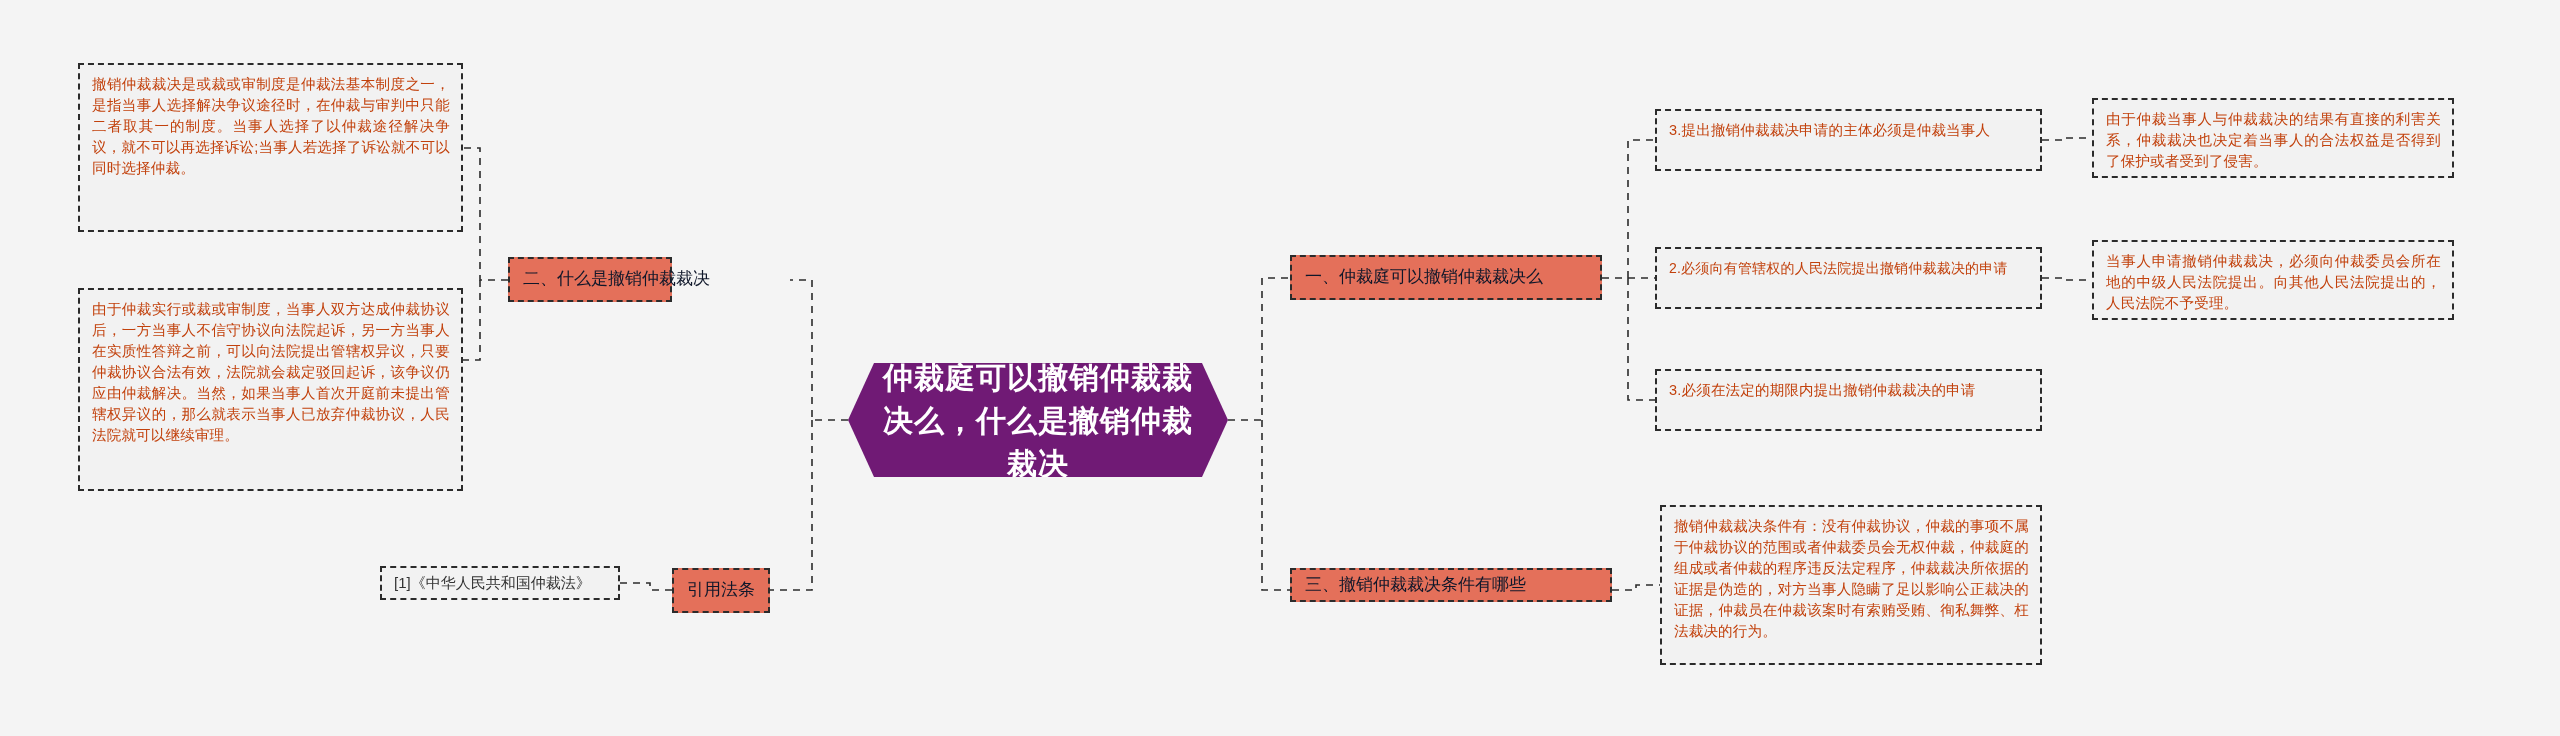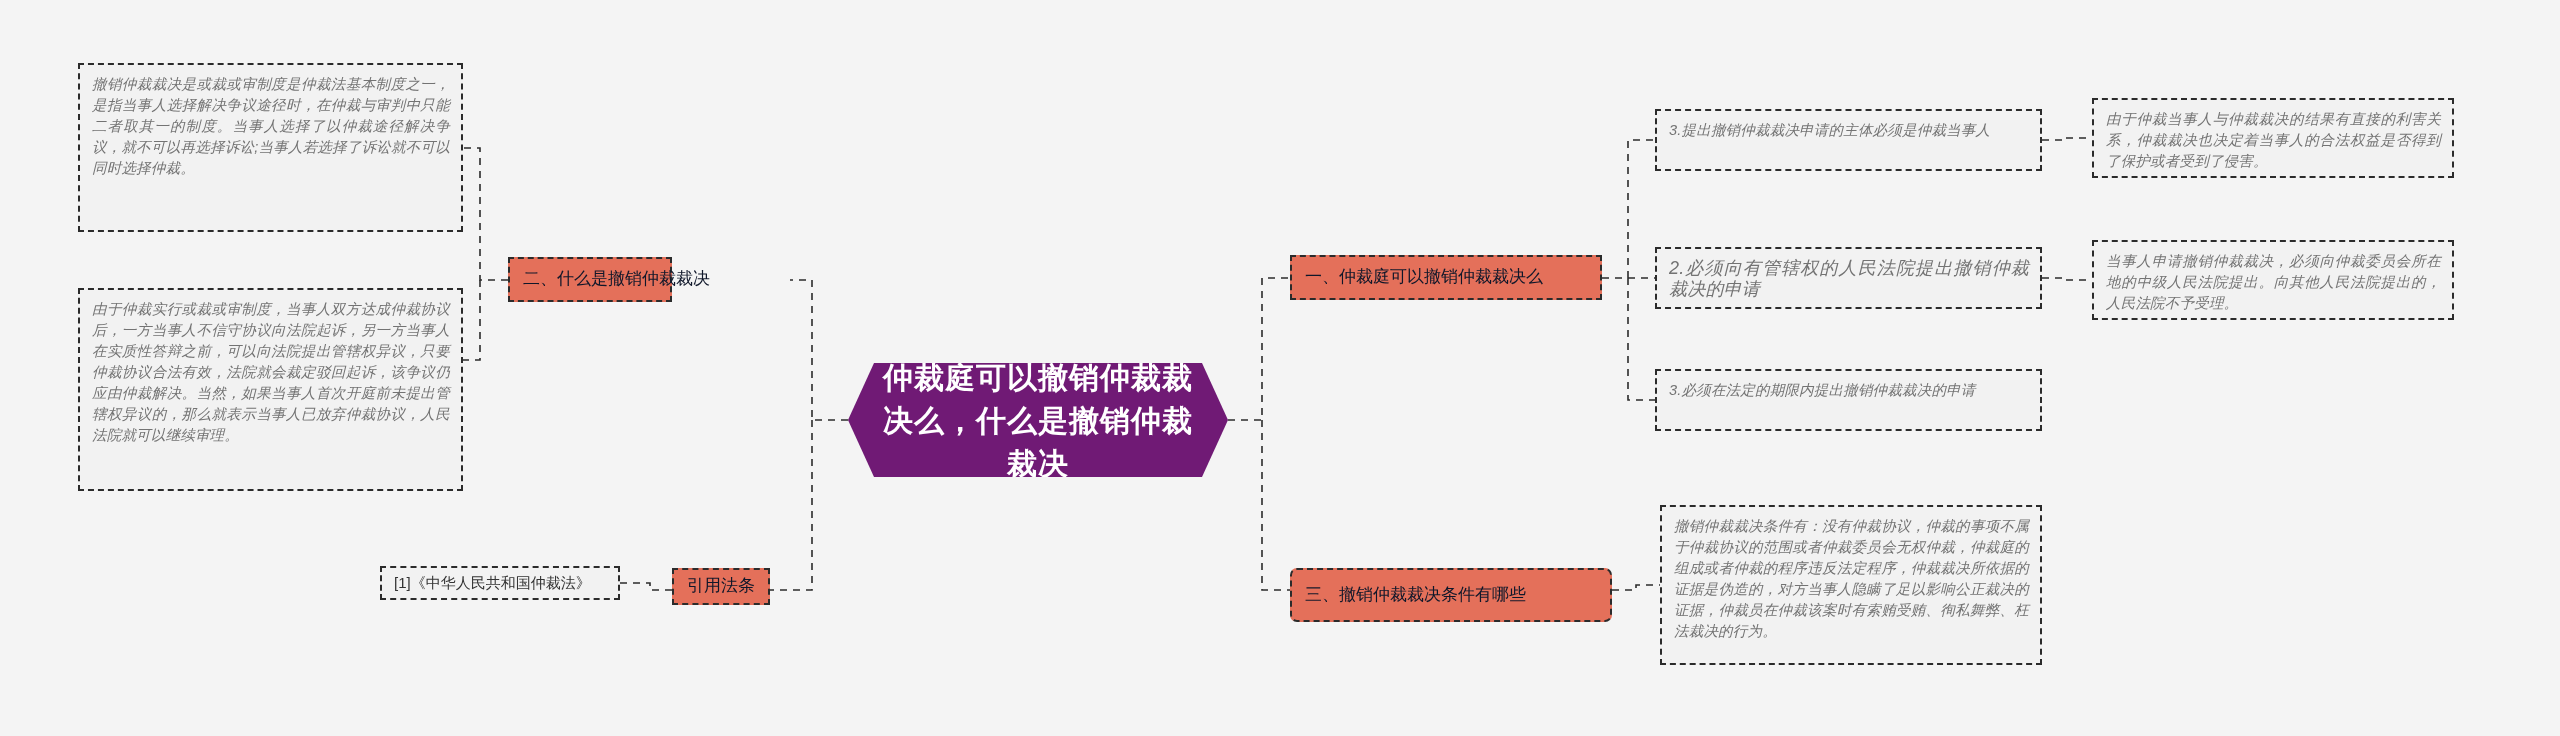--- a/index.html
+++ b/index.html
@@ -11,27 +11,26 @@
     position:relative;
   }
   #canvas{position:absolute;inset:0;}
   svg.links{position:absolute;left:0;top:0;width:2560px;height:736px;pointer-events:none;}
   .node{position:absolute;box-sizing:border-box;}
 
   
   .leaf{
     border:2px dashed #2b2b2b;
     background:#f2f2f2;
-    color:#737373;
+    color:#c2410c;
     font-size:18.5px;
     line-height:27px;
     padding:9px 11px 10px 12px;
     letter-spacing:0.2px;
     text-align:justify;
-    font-style:italic;
   }
   
   .topic{
     border:2px dashed #2b2b2b;
     background:#e4705a;
     color:#0f172a;
     font-size:22px;
     line-height:30px;
     padding:7px 13px 8px 13px;
     white-space:nowrap;
@@ -93,49 +92,49 @@
   </svg>
 
   <div class="node center" style="left:848px;top:363px;width:380px;height:114px;">
     <span>仲裁庭可以撤销仲裁裁决么，什么是撤销仲裁裁决</span>
   </div>
 
   <div class="node topic" style="left:508px;top:257px;width:164px;height:45px;font-size:17px;">
     <span>二、什么是撤销仲裁裁决</span>
   </div>
 
-  <div class="node topic" style="left:672px;top:568px;width:98px;height:37px;font-size:17px;justify-content:center;">
+  <div class="node topic" style="left:672px;top:568px;width:98px;height:45px;font-size:17px;justify-content:center;">
     <span>引用法条</span>
   </div>
 
   <div class="node leaf" style="left:78px;top:63px;width:385px;height:169px;font-size:14.5px;line-height:21px;">
     <span>撤销仲裁裁决是或裁或审制度是仲裁法基本制度之一，是指当事人选择解决争议途径时，在仲裁与审判中只能二者取其一的制度。当事人选择了以仲裁途径解决争议，就不可以再选择诉讼;当事人若选择了诉讼就不可以同时选择仲裁。</span>
   </div>
 
   <div class="node leaf" style="left:78px;top:288px;width:385px;height:203px;font-size:14.5px;line-height:21px;">
     <span>由于仲裁实行或裁或审制度，当事人双方达成仲裁协议后，一方当事人不信守协议向法院起诉，另一方当事人在实质性答辩之前，可以向法院提出管辖权异议，只要仲裁协议合法有效，法院就会裁定驳回起诉，该争议仍应由仲裁解决。当然，如果当事人首次开庭前未提出管辖权异议的，那么就表示当事人已放弃仲裁协议，人民法院就可以继续审理。</span>
   </div>
 
   <div class="node cite" style="left:380px;top:566px;width:240px;height:34px;font-size:15px;">
     <span>[1]《中华人民共和国仲裁法》</span>
   </div>
 
   <div class="node topic" style="left:1290px;top:255px;width:312px;height:45px;font-size:17px;">
     <span>一、仲裁庭可以撤销仲裁裁决么</span>
   </div>
 
-  <div class="node topic" style="left:1290px;top:568px;width:322px;height:54px;font-size:17px;border-radius:7px;">
+  <div class="node topic" style="left:1290px;top:568px;width:322px;height:34px;font-size:17px;">
     <span>三、撤销仲裁裁决条件有哪些</span>
   </div>
 
   <div class="node leaf" style="left:1655px;top:109px;width:387px;height:62px;font-size:14.5px;line-height:21px;">
     <span>3.提出撤销仲裁裁决申请的主体必须是仲裁当事人</span>
   </div>
 
-  <div class="node leaf" style="left:1655px;top:247px;width:387px;height:62px;font-size:18px;line-height:21px;">
+  <div class="node leaf" style="left:1655px;top:247px;width:387px;height:62px;font-size:14px;line-height:21px;">
     <span>2.必须向有管辖权的人民法院提出撤销仲裁裁决的申请</span>
   </div>
 
   <div class="node leaf" style="left:1655px;top:369px;width:387px;height:62px;font-size:14.5px;line-height:21px;">
     <span>3.必须在法定的期限内提出撤销仲裁裁决的申请</span>
   </div>
 
   <div class="node leaf" style="left:2092px;top:98px;width:362px;height:80px;font-size:14.5px;line-height:21px;">
     <span>由于仲裁当事人与仲裁裁决的结果有直接的利害关系，仲裁裁决也决定着当事人的合法权益是否得到了保护或者受到了侵害。</span>
   </div>

